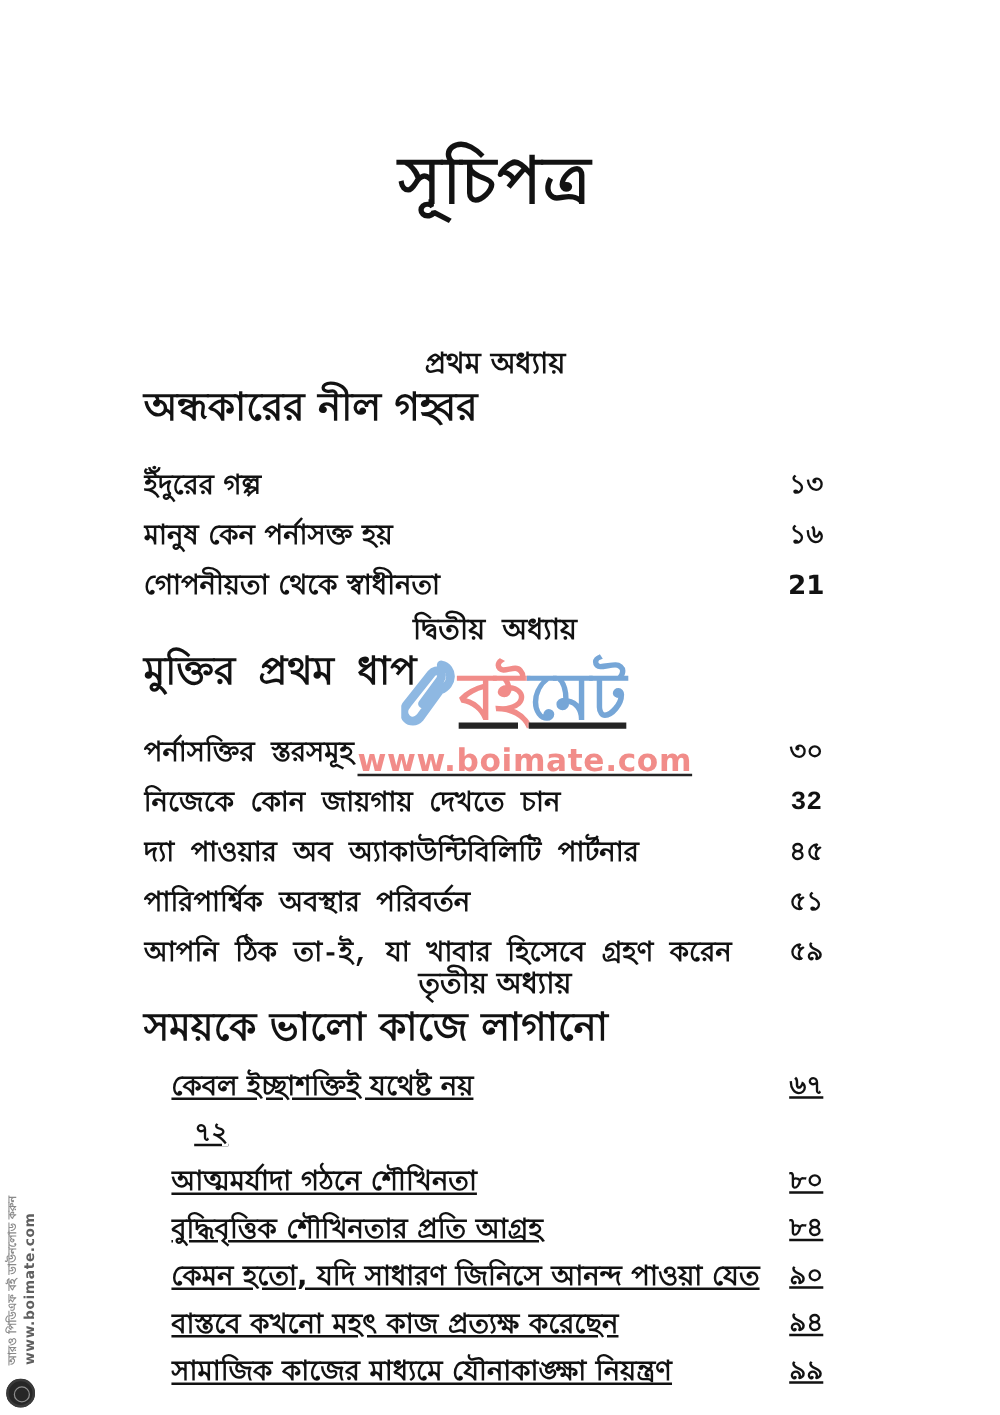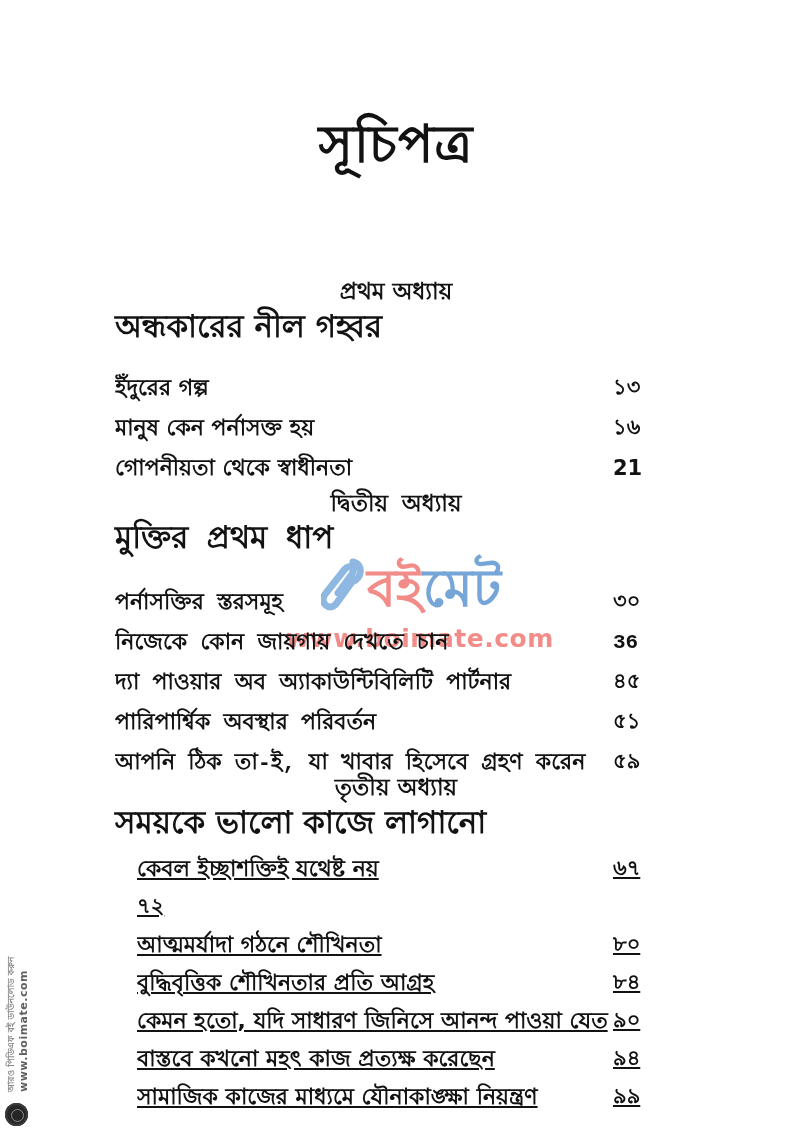--- a/index.html
+++ b/index.html
@@ -21,25 +21,25 @@
   .sec1 { top:276px; }
   .sec2 { top:490px;font-family:Liberation Mono, monospace; }
   .sec3 { top:772px; }
   .sec-label { text-align:center; font-size:23px; font-weight:600; line-height:30px; }
   .sec-title { font-size:31px; font-weight:800; line-height:40px; }
   .entries { margin-top:22px; }
   .entry { display:flex; align-items:center; height:40px; }
   .sec3 .entries { margin-top:8px;text-decoration:underline; }
   .sec3 .entry { height:38px; padding-left:22px; }
   .e-title { flex:1; font-size:22px; font-weight:600; white-space:nowrap; overflow:hidden; }
-  .e-page { width:64px; text-align:left; font-size:21px; font-weight:600; }
+  .e-page { width:64px; text-align:center; font-size:21px; font-weight:600; }
   
   .watermark {
-    position:absolute; left:286px; top:552px; width:250px;
-    z-index:1; opacity:0.92; text-align:center;
+    position:absolute; left:286px; top:522px; width:250px;
+    z-index:1; opacity:0.92; text-align:center;text-decoration:underline;
   }
   .wm-row { display:flex; align-items:center; justify-content:center; }
   .clip-icon { width:44px; height:72px; margin-right:2px; flex:0 0 auto; }
   .wm-brand { font-size:52px; font-weight:800; line-height:64px; white-space:nowrap; }
   .wm-red  { color:#f0837f; text-shadow:0 0 2px #ffffff, 2px 2px 0 #ffffff; }
   .wm-blue { color:#6b9fd4; text-shadow:0 0 2px #ffffff, 2px 2px 0 #ffffff; }
   .wm-url  { color:#f0837f; font-weight:700; font-size:25px; letter-spacing:0.5px; margin-top:0px; }
   
   .side-wm {
     position:absolute; left:6px; top:1092px;
@@ -103,21 +103,21 @@
   <section class="sec sec2">
     <div class="sec-label">দ্বিতীয় অধ্যায়</div>
     <div class="sec-title">মুক্তির প্রথম ধাপ</div>
     <div class="entries">
       <div class="entry">
         <span class="e-title">পর্নাসক্তির স্তরসমূহ</span>
         <span class="e-page">৩০</span>
       </div>
       <div class="entry">
         <span class="e-title">নিজেকে কোন জায়গায় দেখতে চান</span>
-        <span class="e-page">36</span>
+        <span class="e-page">32</span>
       </div>
       <div class="entry">
         <span class="e-title">দ্যা পাওয়ার অব অ্যাকাউন্টিবিলিটি পার্টনার</span>
         <span class="e-page">৪৫</span>
       </div>
       <div class="entry">
         <span class="e-title">পারিপার্শ্বিক অবস্থার পরিবর্তন</span>
         <span class="e-page">৫১</span>
       </div>
       <div class="entry">

